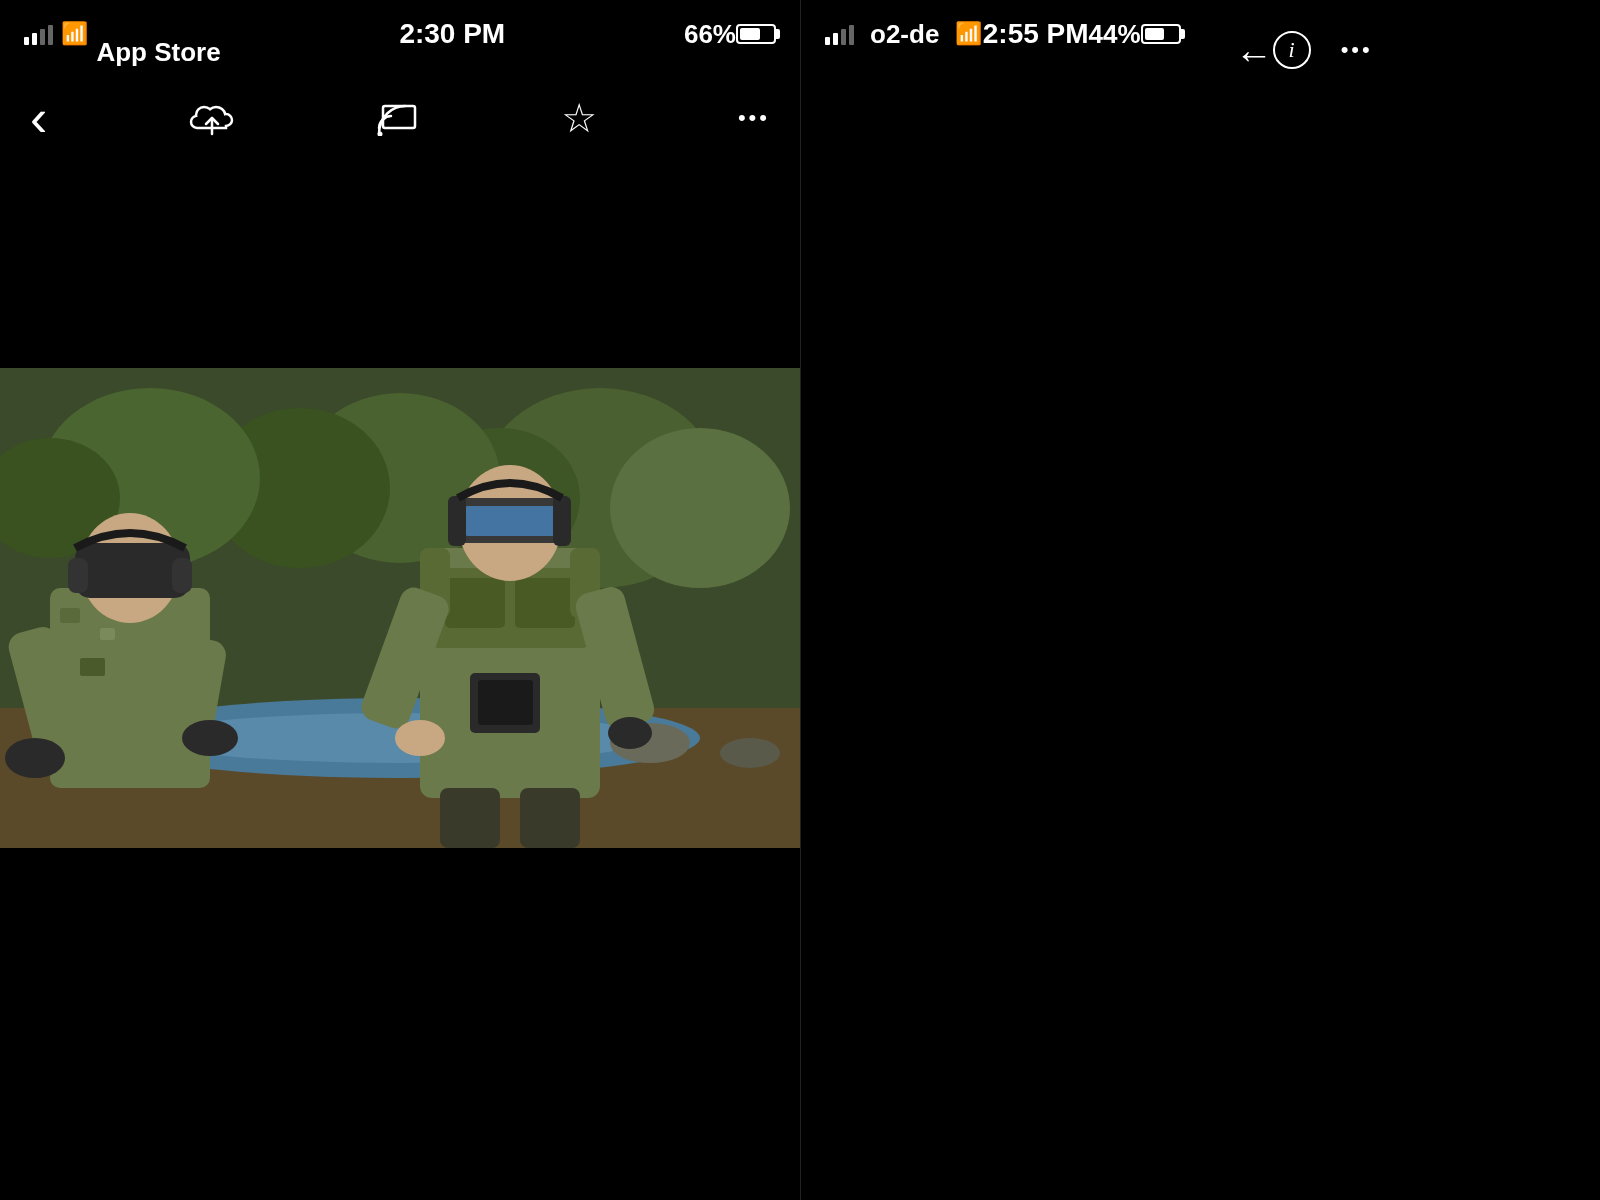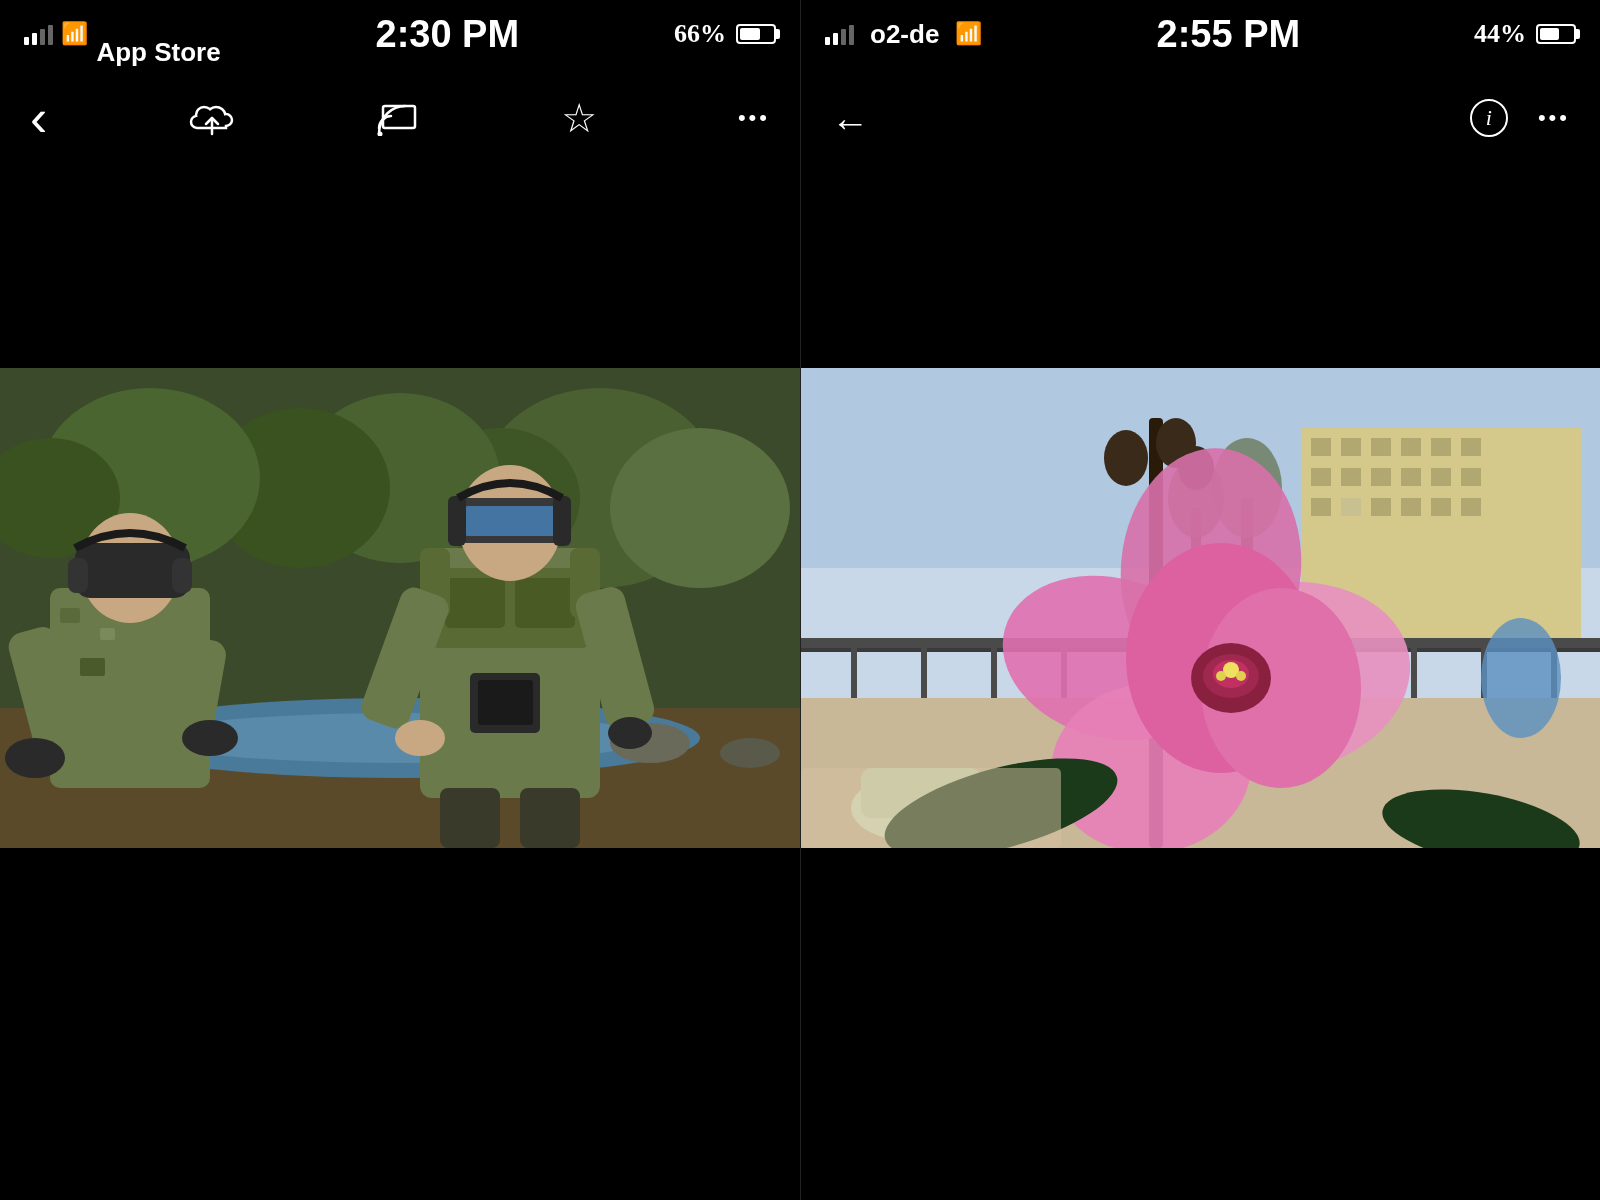--- a/index.html
+++ b/index.html
@@ -21,21 +21,21 @@
       flex-direction: column;
       position: relative;
     }
 
     
     .phone-right {
       width: 800px;
       height: 1200px;
       background: #000;
       display: flex;
-      flex-direction: column;
+      flex-direction: row;
       position: relative;
       border-left: 1px solid #222;
     }
 
     
     .status-bar {
       height: 68px;
       background: #000;
       display: flex;
       align-items: center;
@@ -48,30 +48,28 @@
     }
 
     .status-left {
       display: flex;
       align-items: center;
       gap: 8px;
       font-size: 26px;
     }
 
     .status-center {
-      font-size: 38px;
+      font-size: 28px;
       font-weight: 600;
     }
 
     .status-right {
       display: flex;
       align-items: center;
-      gap: 10px;
       font-size: 26px;
-      font-family: Liberation Serif, serif;
     }
 
     
     .signal-bars {
       display: flex;
       align-items: flex-end;
       gap: 3px;
       height: 22px;
     }
     .signal-bars span {

